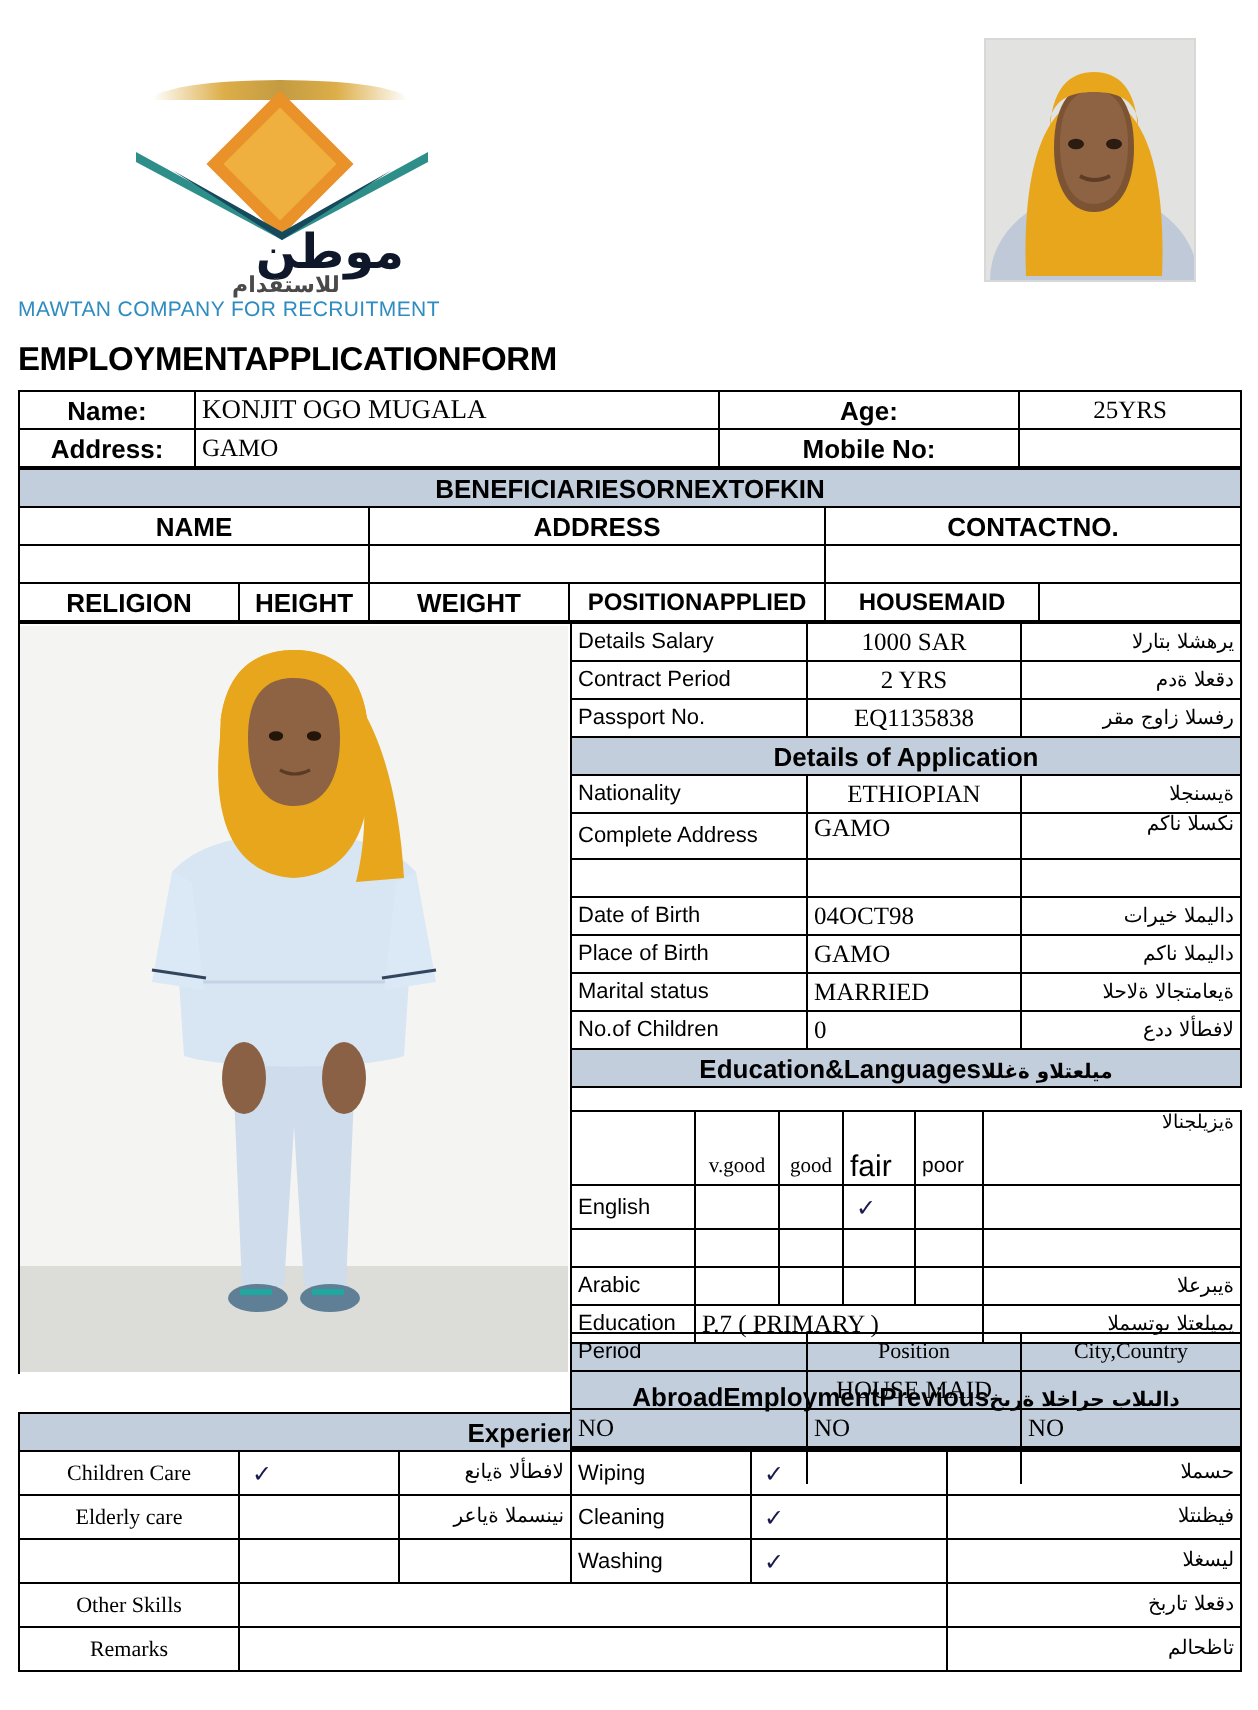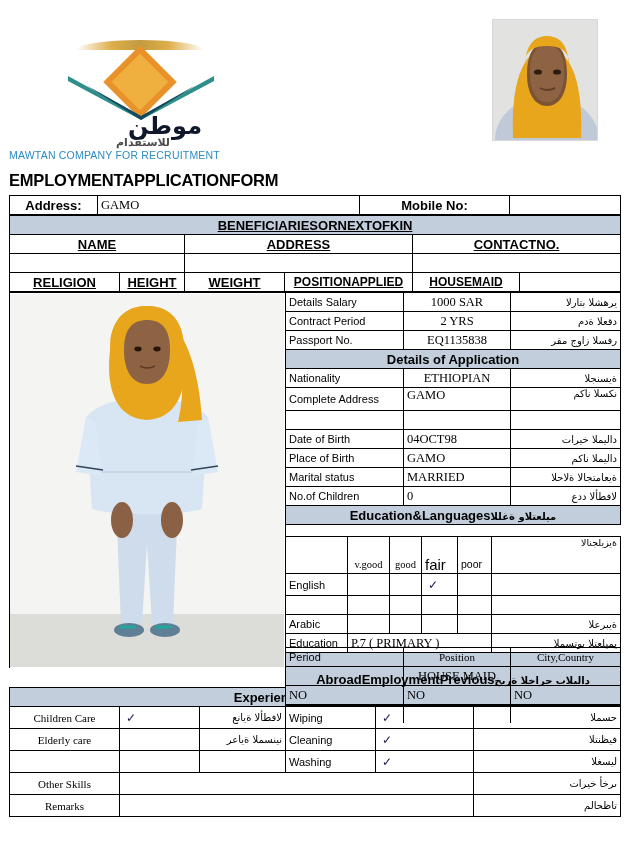--- a/index.html
+++ b/index.html
@@ -47,21 +47,21 @@
   .ser{font-family:"Liberation Serif",serif;font-size:12.5px;}
   .ser-c{font-family:"Liberation Serif",serif;font-size:12.5px;text-align:center;}
   .band{background:#c3cedd;font-weight:bold;font-size:13px;text-align:center;}
   .ctr{text-align:center;font-family:Liberation Serif, serif;}
   .ar{font-family:"DejaVu Sans",sans-serif;font-size:10px;text-align:right;
       direction:ltr;unicode-bidi:bidi-override;}
   .chk{font-size:12px;color:#1a1a4e;padding-left:6px;}
 
   .main{position:absolute;left:9px;top:195px;width:611px;}
   .t-top{width:611px;}
-  .t-mid{width:611px;text-decoration:underline;}
+  .t-mid{width:611px;}
   .grid{position:relative;width:611px;}
   .gl{position:absolute;left:0;top:0;width:276px;}
   .gr{position:absolute;left:276px;top:0;width:335px;}
   .t-bot{width:611px;}
 </style>
 </head>
 <body>
 
 <div class="page">
 
@@ -99,20 +99,26 @@
   <div class="main">
 
     <table class="t-top">
       <colgroup>
           <col style="width:88px">
           <col style="width:262px">
           <col style="width:150px">
           <col style="width:111px">
         </colgroup>
       <tbody>
+          <tr>
+        <td class="lbl">Name:</td>
+        <td class="ser" style="font-size:13.5px">KONJIT OGO MUGALA</td>
+        <td class="lbl">Age:</td>
+        <td class="ser-c">25YRS</td>
+      </tr>
       <tr>
         <td class="lbl">Address:</td>
         <td class="ser">GAMO</td>
         <td class="lbl">Mobile No:</td>
         <td class="ser-c"></td>
       </tr>
     </tbody>
       </table>
 
     <table class="t-mid">
@@ -401,21 +407,21 @@
         <td class="ctr" style="height:21px"></td>
         <td class="chk"></td>
         <td class="ar"></td>
         <td>Washing</td>
         <td class="chk">✓</td>
         <td class="ar">الغسيل</td>
       </tr>
       <tr>
         <td class="ctr" style="height:21px">Other Skills</td>
         <td colspan="4"></td>
-        <td class="ar">تاريخ أخرى</td>
+        <td class="ar">خبرات العقد</td>
       </tr>
       <tr>
         <td class="ctr" style="height:21px">Remarks</td>
         <td colspan="4"></td>
         <td class="ar">ملاحظات</td>
       </tr>
     </tbody>
       </table>
 
   </div>

